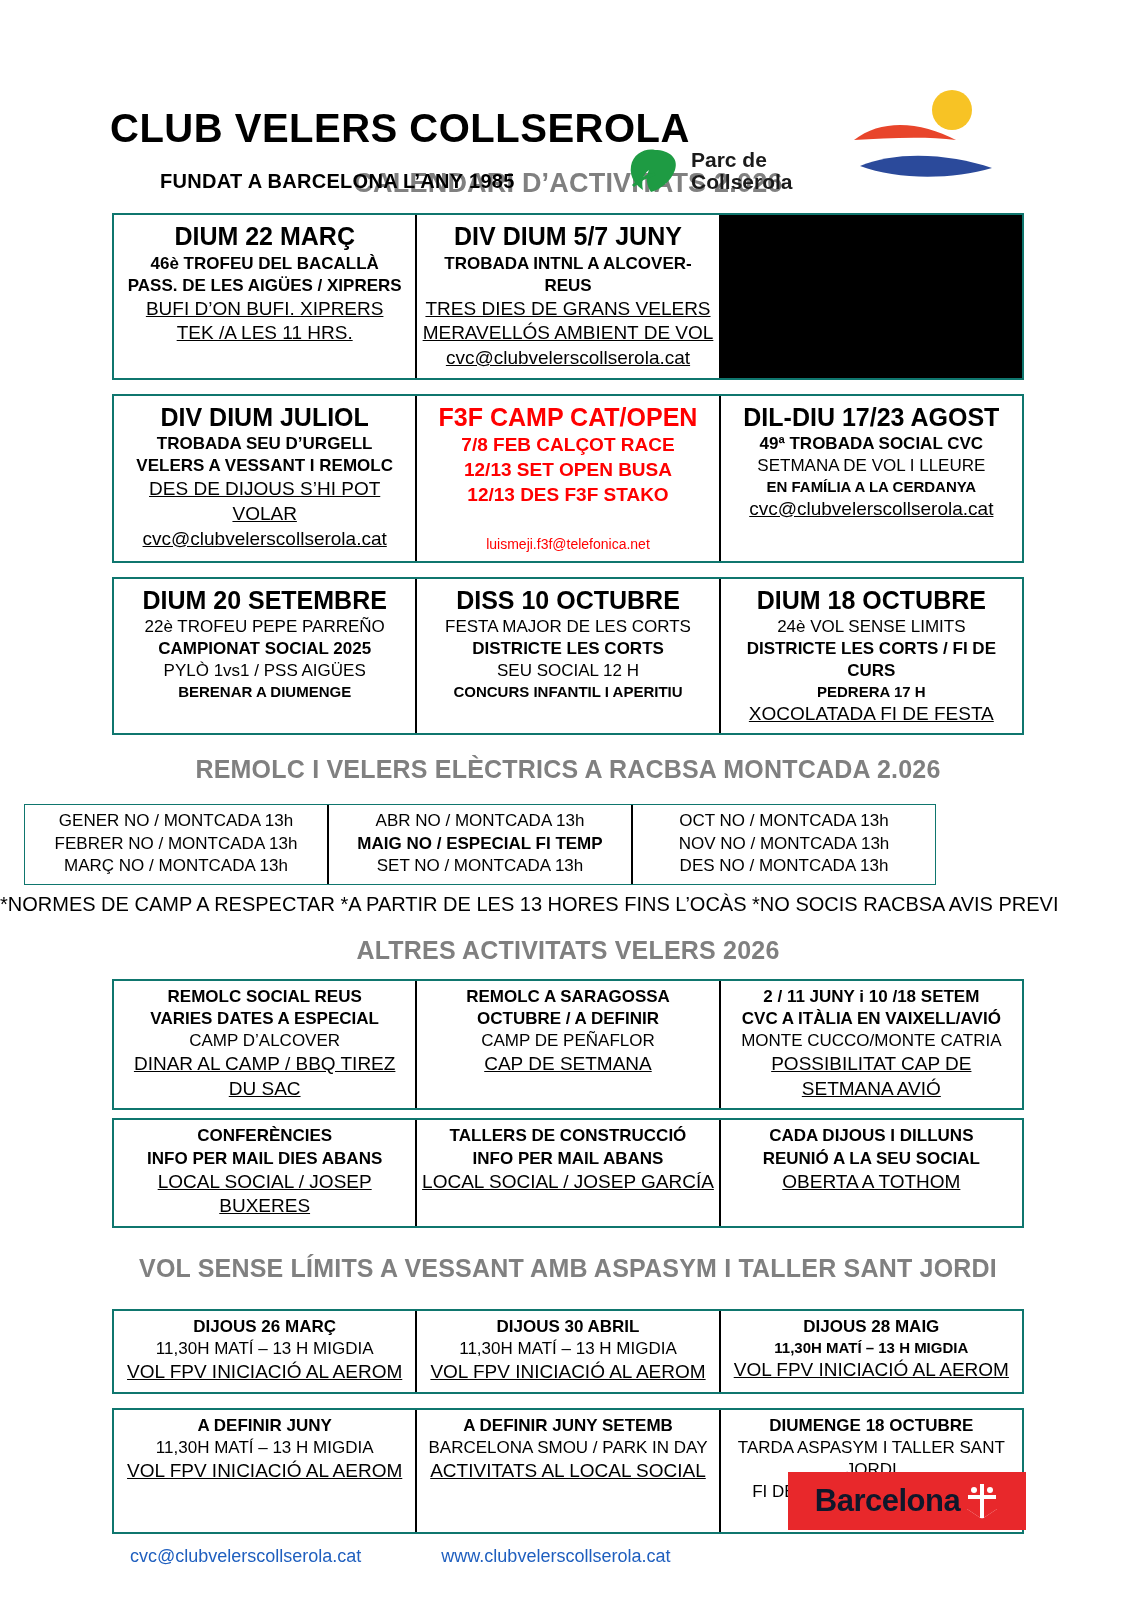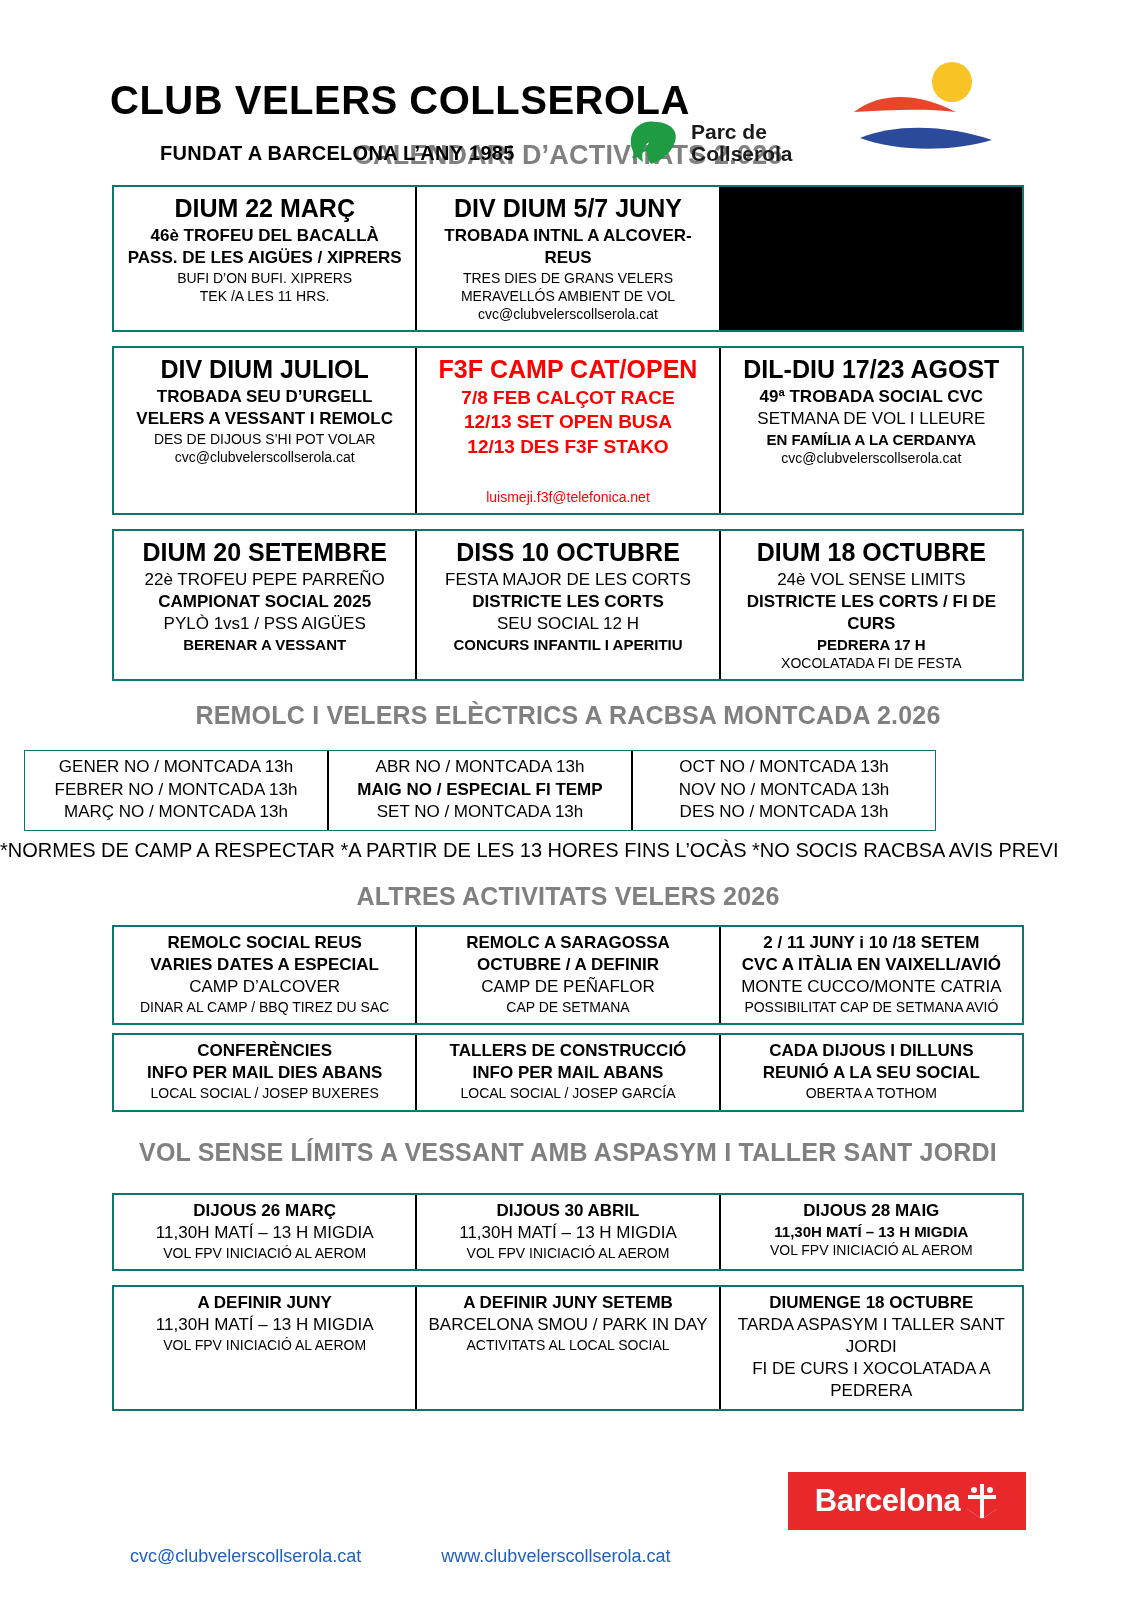--- a/index.html
+++ b/index.html
@@ -14,20 +14,21 @@
     height: 1604px;
     background: #ffffff;
     overflow: hidden;
   }
 
   
   .header {
     position: relative;
     height: 140px;
     padding: 55px 0 0 0;
+    margin-top: 28px;
   }
   .club-title {
     position: absolute;
     left: 110px; top: 80px;
     font-size: 40px;
     font-weight: bold;
     letter-spacing: 0.5px;
     color: #000;
     line-height: 1;
   }
@@ -85,21 +86,21 @@
     padding: 5px 4px 7px 4px;
   }
   .cell .l {
     display: block;
     line-height: 1.30;
     color: #000;
   }
   .l.h1 { font-size: 25px; font-weight: bold; }
   .l.b  { font-size: 17px; font-weight: bold; }
   .l.n  { font-size: 17px; font-weight: normal; }
-  .l.s  { font-size: 14px; font-weight: normal; }
+  .l.s  { font-size: 19px; font-weight: normal; text-decoration: underline; }
   .l.sb { font-size: 15px; font-weight: bold; }
   .l.redh  { color: #ff0000; font-size: 25px; font-weight: bold; }
   .l.redb  { color: #ff0000; font-size: 19px; font-weight: bold; }
   .l.reds  { color: #ff0000; font-size: 14px; font-weight: normal; margin-top: 28px; }
 
   .spacer-8 { height: 8px; }
   .spacer-14 { height: 14px; }
   .spacer-20 { height: 20px; }
   .spacer-26 { height: 26px; }
 
@@ -119,21 +120,21 @@
   .bcn-box {
     position: absolute;
     right: 110px; top: 18px;
     width: 238px; height: 58px;
     background: #e8282b;
     display: flex;
     align-items: center;
     justify-content: center;
   }
   .bcn-box .bcn-word {
-    color: #ffffff;
+    color: #0f172a;
     font-size: 31px;
     font-weight: bold;
     letter-spacing: -0.5px;
   }
   .bcn-crest {
     margin-left: 5px;
   }
   .footer-links {
     position: absolute;
     left: 0; right: 0; top: 92px;
@@ -218,21 +219,21 @@
   </div>
 
   <div class="spacer-14"></div>
 
   <div class="grid">
     <div class="cell">
       <span class="l h1">DIUM 20 SETEMBRE</span>
       <span class="l n">22è TROFEU PEPE PARREÑO</span>
       <span class="l b">CAMPIONAT SOCIAL 2025</span>
       <span class="l n">PYLÒ  1vs1 / PSS AIGÜES</span>
-      <span class="l sb">BERENAR A VESSANT</span>
+      <span class="l sb">BERENAR A DIUMENGE</span>
     </div>
     <div class="cell">
       <span class="l h1">DISS 10 OCTUBRE</span>
       <span class="l n">FESTA MAJOR DE LES CORTS</span>
       <span class="l b">DISTRICTE LES CORTS</span>
       <span class="l n">SEU SOCIAL  12 H</span>
       <span class="l sb">CONCURS INFANTIL I APERITIU</span>
     </div>
     <div class="cell">
       <span class="l h1">DIUM 18 OCTUBRE</span>

